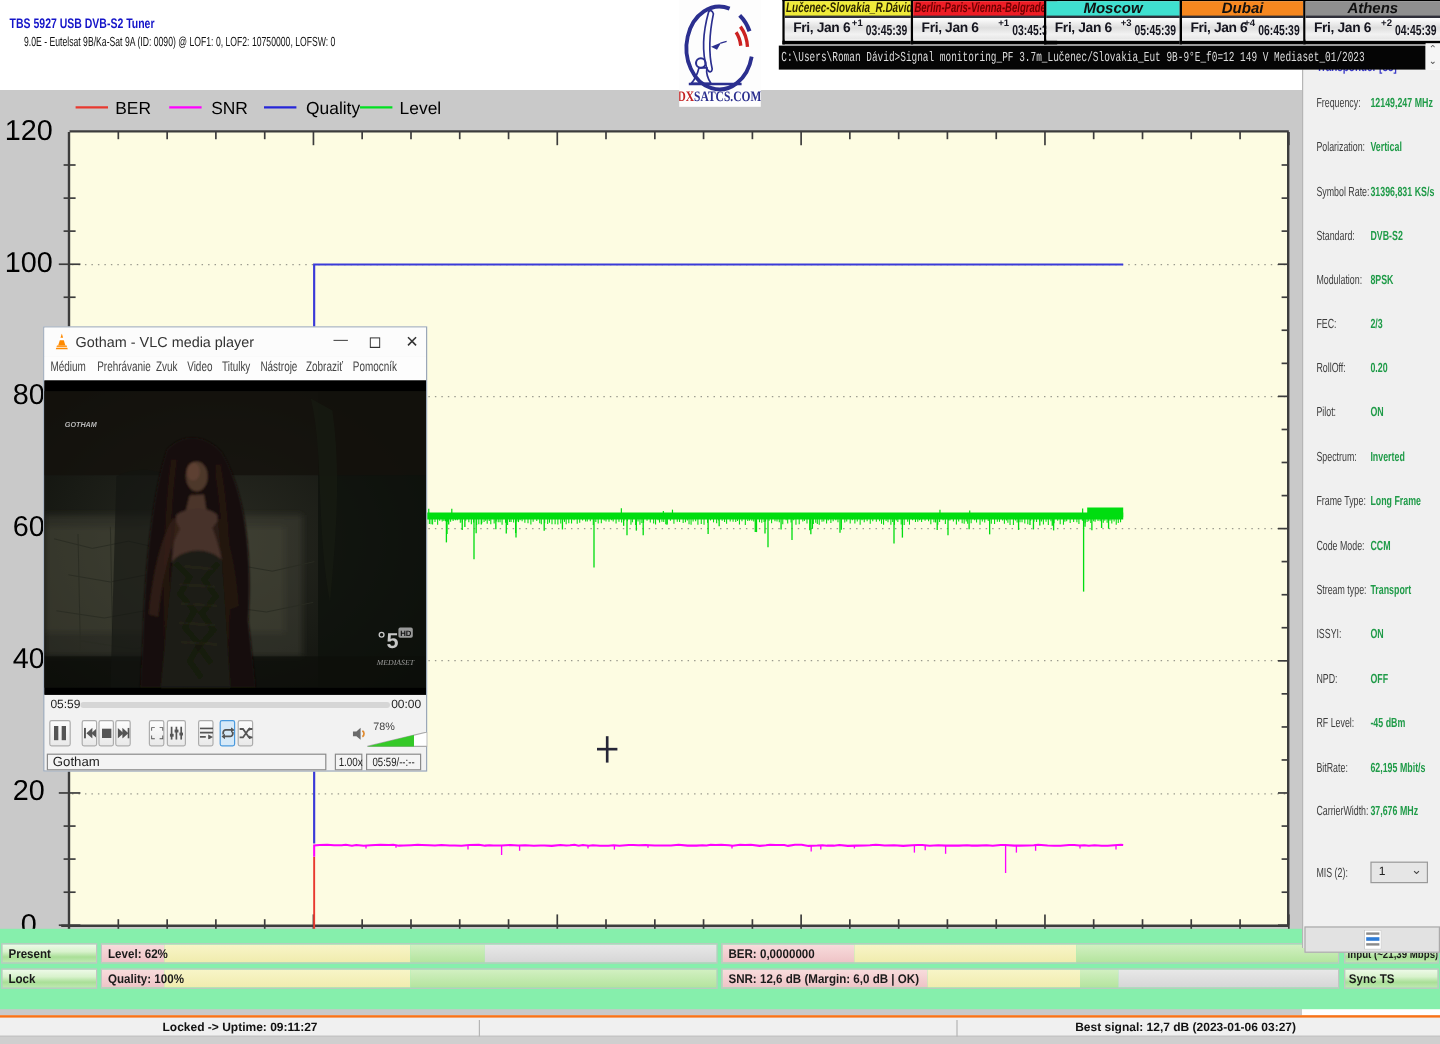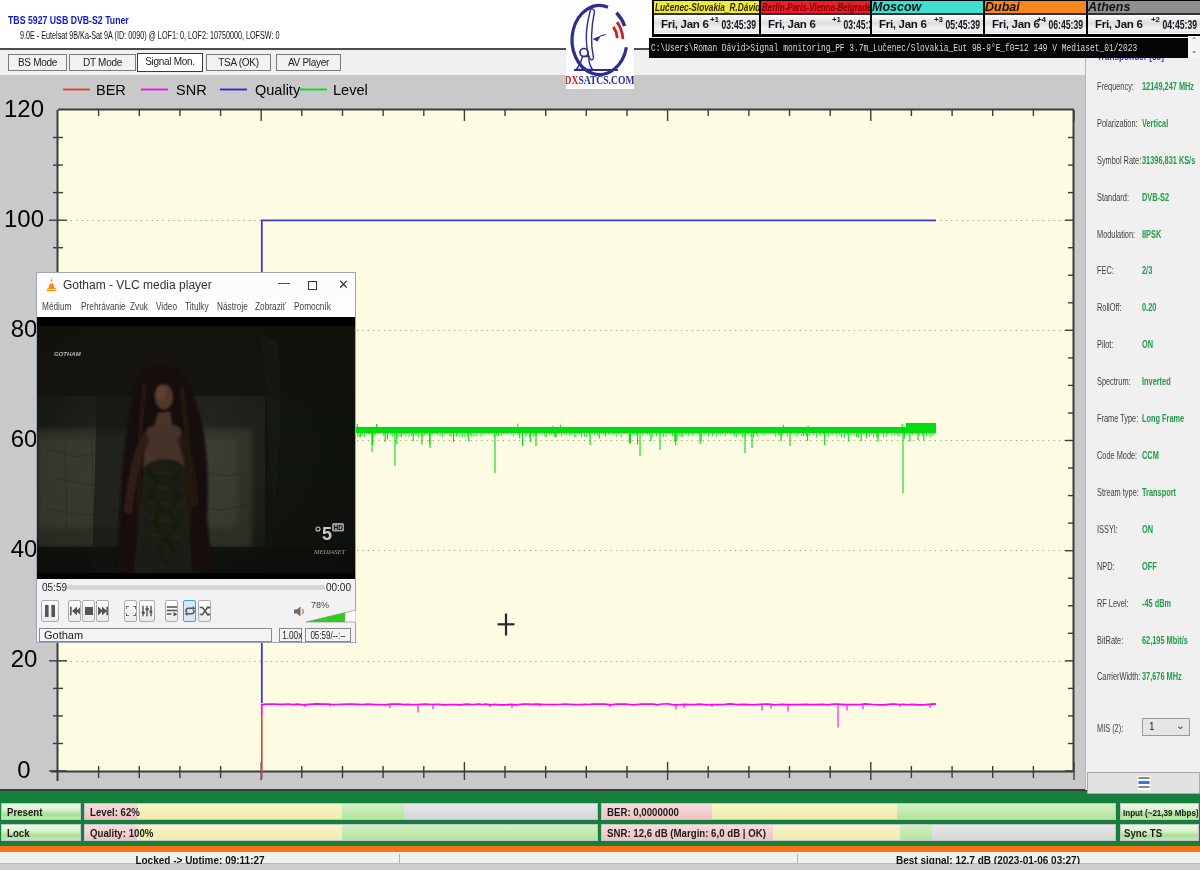--- a/index.html
+++ b/index.html
@@ -10,48 +10,48 @@
 
 #tabstrip{left:0;top:48px;width:1200px;height:27px;background:#f0f0f0;border-top:2px solid #4d4d4d}
 .tab{position:absolute;top:4px;height:17px;background:#f2f2f2;border:1px solid #7a7a7a;font-size:10px;letter-spacing:-0.3px;color:#222;text-align:center;line-height:15px}
 .tab.active{top:3px;height:19px;background:#fff;border:1px solid #3a3a3a;font-weight:400}
 
 #chart{left:0;top:75px;width:1085px;height:821px;background:#c9c9c9}
 #chartline{left:0;top:789px;width:1200px;height:2px;background:#3a3a3a}
 
 #clocks{left:652px;top:0;height:37px}
 .clk{position:absolute;top:0;height:37px;border-left:2px solid #000;border-top:1px solid #000;border-bottom:3px solid #000}
-.clkh{position:relative;height:14px;border-bottom:2px solid #30303a;font-weight:bold;font-style:italic;font-size:11.5px;text-align:left;line-height:13px;overflow:hidden;white-space:nowrap}
+.clkh{position:relative;height:14px;border-bottom:2px solid #30303a;font-weight:bold;font-style:italic;font-size:11.5px;text-align:center;line-height:13px;overflow:hidden;white-space:nowrap}
 .clkb{height:18px;background:linear-gradient(180deg,#ffffff 0%,#dedede 45%,#f2f2f2 75%,#e6e6e6 100%);position:relative;font-weight:bold;color:#14141e}
 .clkd{position:absolute;left:7px;top:3px;font-size:11.5px;letter-spacing:-0.3px}
 .clkz{position:absolute;top:0px;font-size:8px;font-weight:bold}
 .clkt{position:absolute;top:3px;font-size:12px;transform:scaleX(0.72);transform-origin:right;right:3px}
 
 #console{left:649px;top:38px;width:539px;height:20px;background:#050505;color:#dcdcdc;font-family:"Liberation Mono",monospace;overflow:hidden}
 #console span{display:inline-block;font-size:11.5px;line-height:20px;white-space:pre;transform:scaleX(0.684);transform-origin:left;padding-left:3px}
 #conscroll{left:1188px;top:36px;width:12px;height:22px;background:#f5f5f5;color:#555;font-size:8px;text-align:center;line-height:10px}
 
 #rpanel{left:1085px;top:58px;width:115px;height:732px;background:#f0f0f0;border-left:1px solid #b5b5b5}
 .rlab{position:absolute;left:11px;color:#3d3d3d;font-size:11px;transform:scaleX(0.67);transform-origin:left;white-space:nowrap}
 .rval{position:absolute;left:56px;color:#1f9b48;font-weight:bold;font-size:11px;transform:scaleX(0.67);transform-origin:left;white-space:nowrap}
 #transp{position:absolute;left:11px;top:-8px;color:#3c3cc8;font-weight:bold;font-size:11px;transform:scaleX(0.75);transform-origin:left;white-space:nowrap}
 #mis{position:absolute;left:56px;top:660px;width:48px;height:18px;background:#e6e6e6;border:1px solid #9a9a9a;font-size:10px;color:#222;line-height:16px;padding-left:6px}
 #mis:after{content:"⌄";position:absolute;right:4px;top:-2px;color:#444;font-size:11px}
 #rbtn{position:absolute;left:1087px;top:772px;width:113px;height:22px;background:#e2e2e2;border:1px solid #aaa}
 
-#statusarea{left:0;top:791px;width:1200px;height:67px;background:#15803d}
+#statusarea{left:0;top:774px;width:1200px;height:67px;background:#86efac}
 .sbox{position:absolute;height:17px;border:1px solid #c4c4c4;font-size:10.5px;color:#1a1a1a;line-height:15px;overflow:hidden;white-space:nowrap}
 .grn{background:linear-gradient(180deg,#eefae8 0%,#d8f2cc 40%,#a9df97 70%,#bfe9b0 100%)}
 .zone{position:absolute;top:0;height:100%}
 .zpink{background:linear-gradient(180deg,#f8dcdc,#eec3c6)}
 .zyel{background:linear-gradient(180deg,#f8f5c8,#f0ecae)}
 .zgrn{background:linear-gradient(180deg,#d2f0c2,#b4e49e)}
 .zgray{background:linear-gradient(180deg,#e8e8e8,#d6d6d6)}
 .stxt{position:absolute;left:5px;top:1px;font-weight:bold;transform:scaleX(0.92);transform-origin:left;white-space:nowrap}
-#botbar{left:0;top:846px;width:1200px;height:18px;background:#f0f0f0;border-top:6px solid #f97316;border-bottom:1px solid #b9b9b9;font-size:10.5px;color:#111}
+#botbar{left:0;top:846px;width:1200px;height:18px;background:#f0f0f0;border-top:2px solid #f97316;border-bottom:1px solid #b9b9b9;font-size:10.5px;color:#111}
 .bbt{position:absolute;top:3px;width:400px;text-align:center;font-weight:bold;font-size:10px}
 .bbd{position:absolute;top:2px;width:1px;height:14px;background:#b5b5b5}
 #botstrip{left:0;top:864px;width:1200px;height:6px;background:#cfcfcf}
 
 #logo{left:566px;top:0;width:68px;height:89px;background:#fdfdfd}
 
 #vlc{left:36px;top:272px;width:320px;height:371px;background:#f2f2f2;border:1px solid #9aa7b8}
 #vlctitle{position:absolute;left:0;top:0;width:100%;height:24px;background:#fcfcfc;color:#333;font-size:12px}
 #vlcmenu{position:absolute;left:0;top:24px;width:100%;height:20px;background:#fdfdfd;color:#444;font-size:11.5px}
 .mi{position:absolute;top:3px;transform:scaleX(0.72);transform-origin:left;white-space:nowrap}
@@ -59,27 +59,20 @@
 #vlcseek{position:absolute;left:0;top:306px;width:100%;height:18px;font-size:10px;color:#222}
 #vlcctl{position:absolute;left:0;top:324px;width:100%;height:31px}
 .vbtn{position:absolute;top:3px;height:22px;background:linear-gradient(180deg,#fdfdfd,#e9e9e9);border:1px solid #adadad;border-radius:2px}
 #vlcbot{position:absolute;left:0;top:355px;width:100%;height:15px}
 .vbox{position:absolute;top:0;height:14px;border:1px solid #8a8a8a;background:#f4f4f4;font-size:10px;color:#222;line-height:13px}
 </style></head>
 <body>
 <div id="stage">
   <div class="abs" id="title">TBS 5927 USB DVB-S2 Tuner</div>
   <div class="abs" id="subtitle">9.0E - Eutelsat 9B/Ka-Sat 9A (ID: 0090) @ LOF1: 0, LOF2: 10750000, LOFSW: 0</div>
-  <div class="abs" id="tabstrip">
-    <div class="tab" style="left:8px;width:59px">BS Mode</div>
-    <div class="tab" style="left:69px;width:67px">DT Mode</div>
-    <div class="tab active" style="left:137px;width:66px">Signal Mon.</div>
-    <div class="tab" style="left:206px;width:65px">TSA (OK)</div>
-    <div class="tab" style="left:276px;width:65px">AV Player</div>
-  </div>
   <div class="abs" id="chart">
       <svg width="1085" height="715" style="position:absolute;left:0;top:0">
         <rect x="58" y="35" width="1016" height="661" fill="#fdfce2"></rect>
         <line x1="60" y1="145.5" x2="1074" y2="145.5" stroke="#9a9a8e" stroke-width="1" stroke-dasharray="1.2 4.2"></line>
         <line x1="60" y1="255.5" x2="1074" y2="255.5" stroke="#9a9a8e" stroke-width="1" stroke-dasharray="1.2 4.2"></line>
         <line x1="60" y1="365.5" x2="1074" y2="365.5" stroke="#9a9a8e" stroke-width="1" stroke-dasharray="1.2 4.2"></line>
         <line x1="60" y1="475.5" x2="1074" y2="475.5" stroke="#9a9a8e" stroke-width="1" stroke-dasharray="1.2 4.2"></line>
         <line x1="60" y1="586.5" x2="1074" y2="586.5" stroke="#9a9a8e" stroke-width="1" stroke-dasharray="1.2 4.2"></line>
         <line x1="63" y1="14.5" x2="90" y2="14.5" stroke="#e8392f" stroke-width="1.8"></line>
         <text x="96" y="20" font-size="14.5" fill="#000">BER</text>

